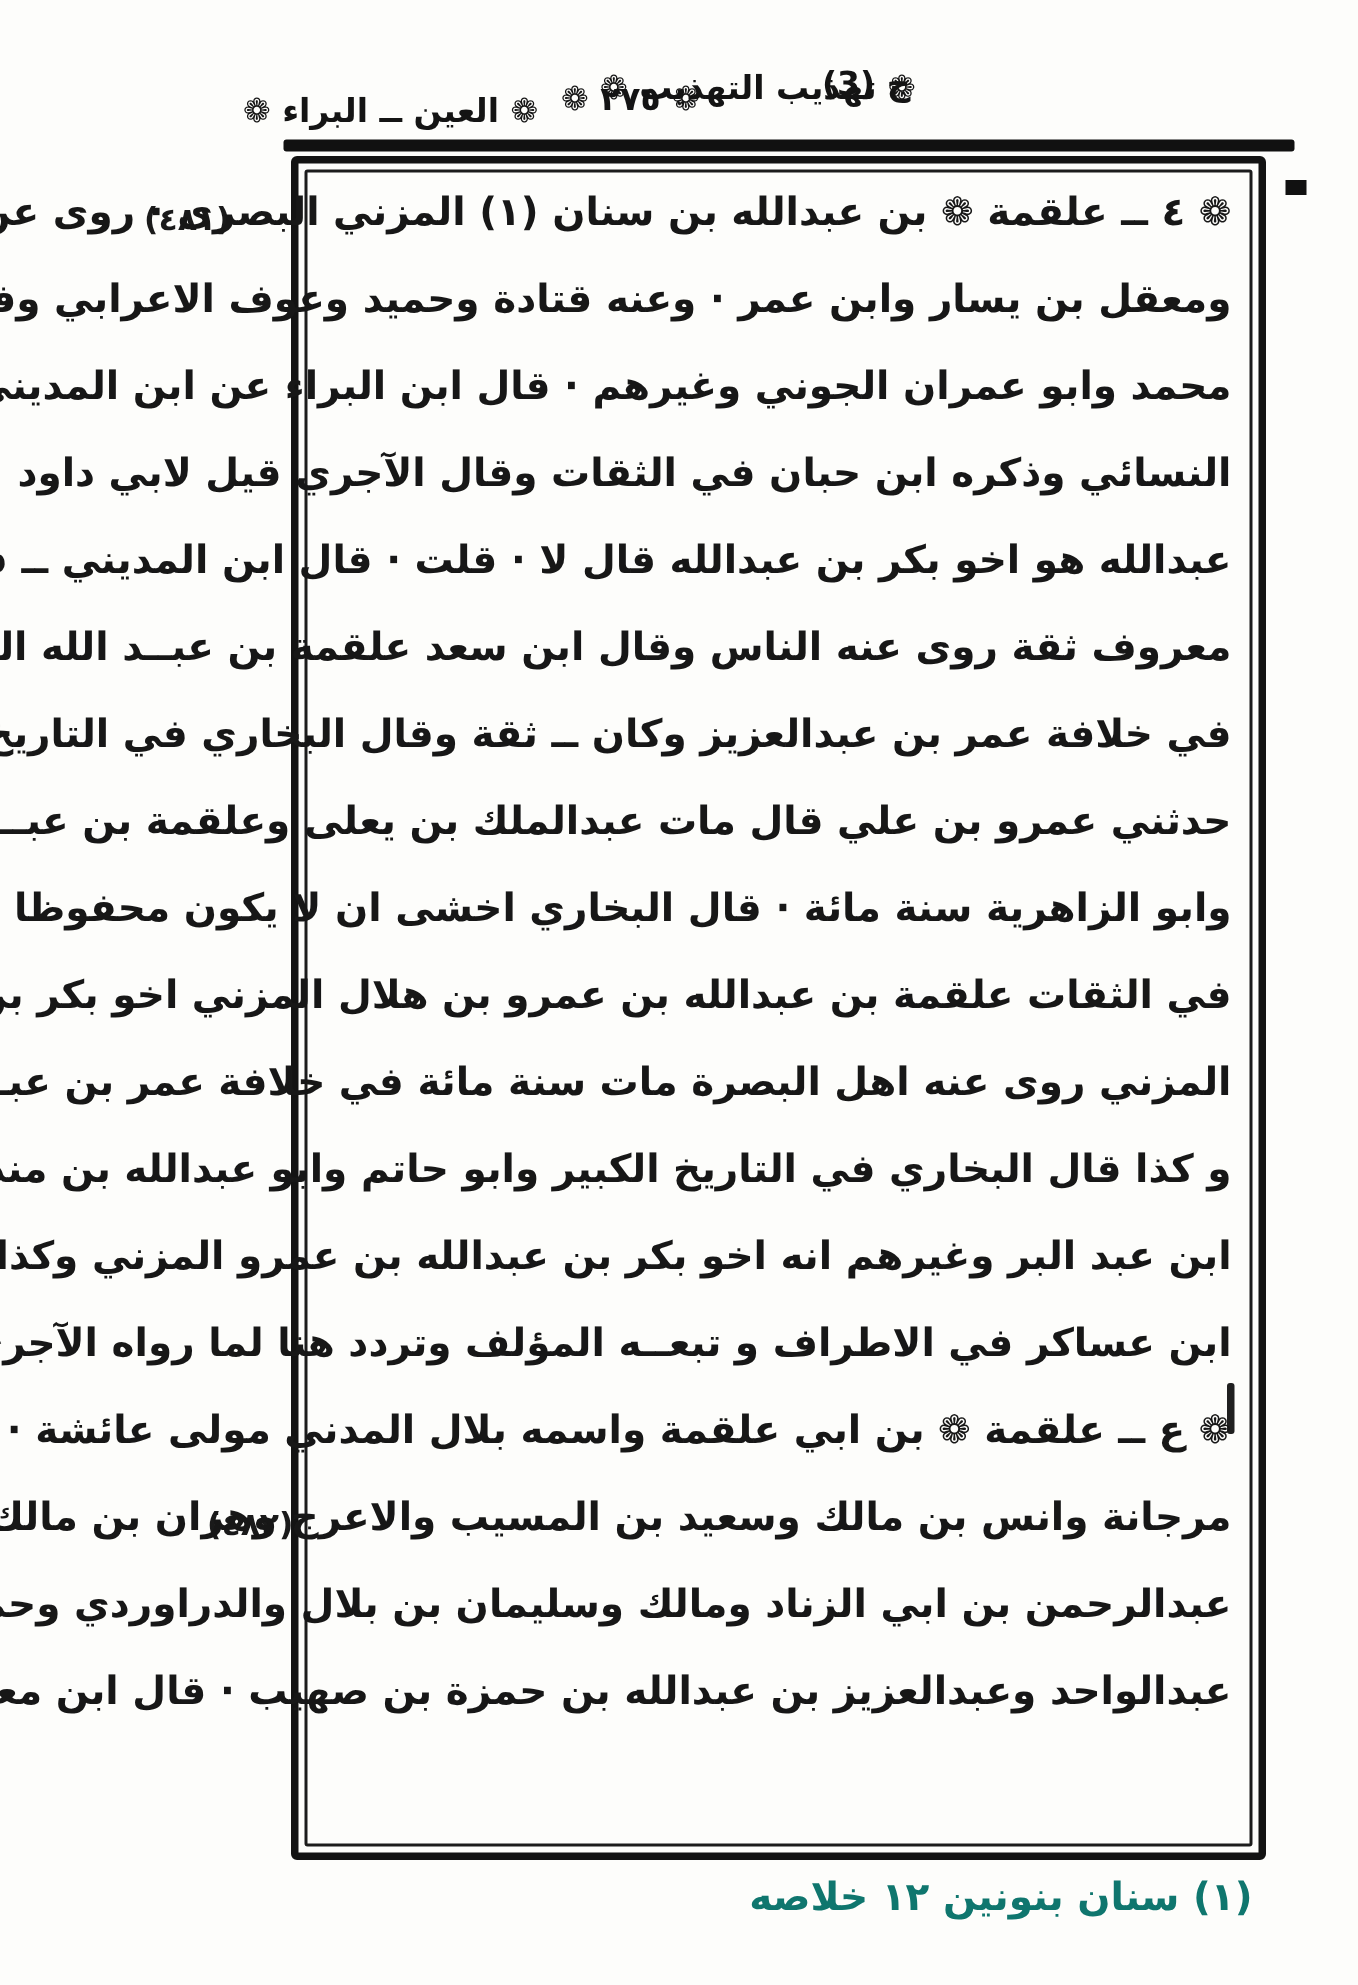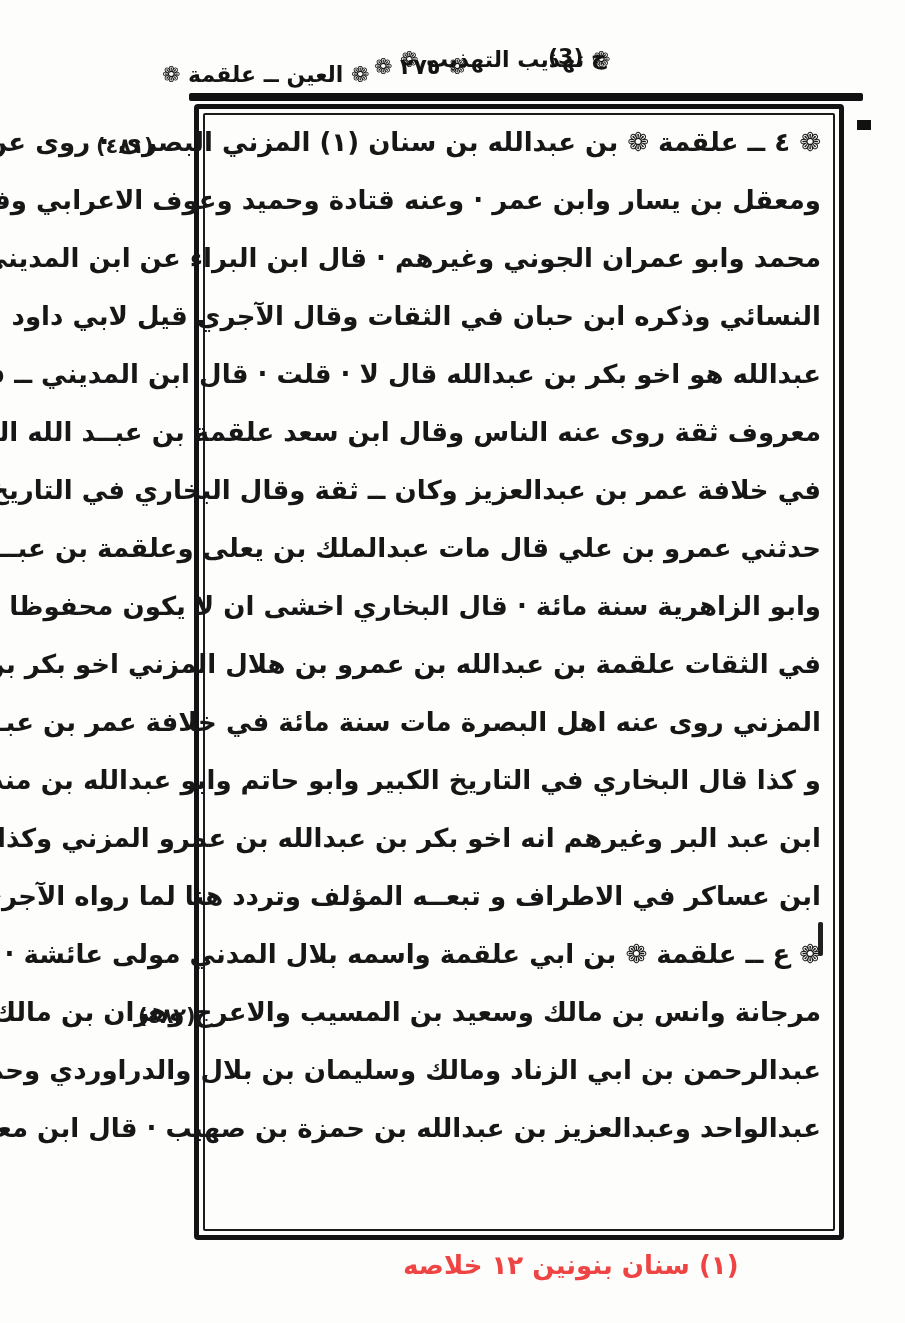--- a/index.html
+++ b/index.html
@@ -58,33 +58,33 @@
   .corner-mark {
     left: 857px; top: 120px; width: 14px; height: 10px;
     background: #111;
   }
   .edge-tick {
     left: 818px; top: 922px; width: 5px; height: 34px;
     background: #202020; border-radius: 2px;
   }
   
   .footnote {
-    right: 82px; top: 1250px; width: 420px;
-    direction: rtl; text-align: left;
+    right: 70px; top: 1250px; width: 420px;
+    direction: rtl; text-align: right;
     font-size: 26px; font-weight: 700;
-    white-space: nowrap; color: #ef4444;
+    white-space: nowrap; color: #0f766e;
   }
 </style>
 </head>
 <body>
 
 <div class="abs hdr hdr-volume">ج (3)</div>
 <div class="abs hdr hdr-title">❁ تهذيب التهذيب ❁</div>
 <div class="abs hdr hdr-page">❁ ٢٧٥ ❁</div>
-<div class="abs hdr hdr-section">❁ العين ــ علقمة ❁</div>
+<div class="abs hdr hdr-section">❁ العين ــ البراء ❁</div>
 
 <div class="abs top-rule"></div>
 
 <div class="abs corner-mark"></div>
 <div class="abs edge-tick"></div>
 
 <div class="abs margin-ref ref-1">(٤٨١)</div>
 <div class="abs margin-ref ref-2">(٤٨٢)</div>
 
 <div class="abs frame">

